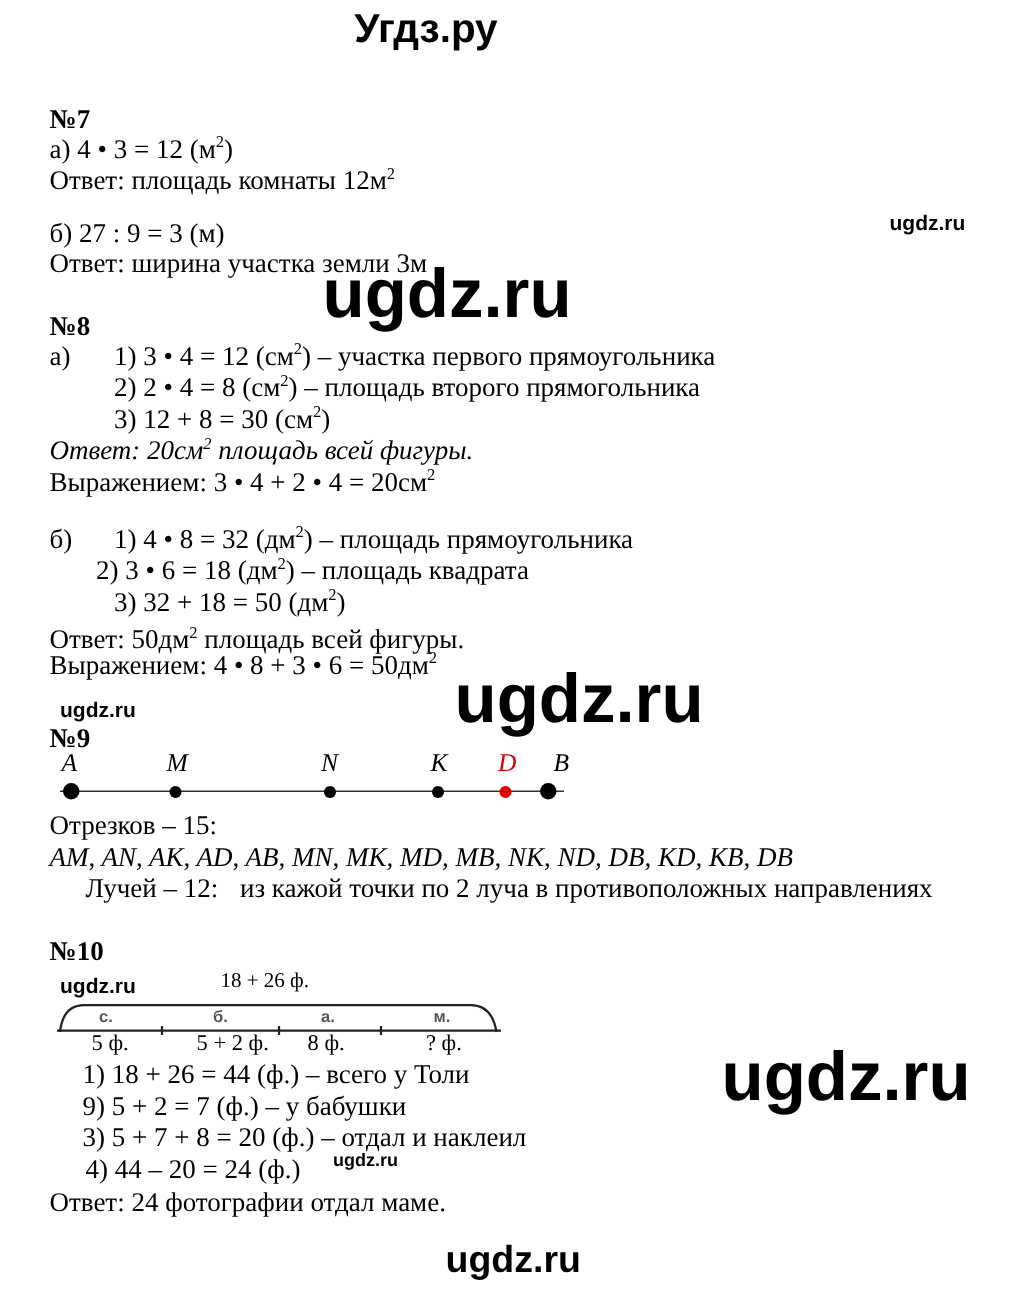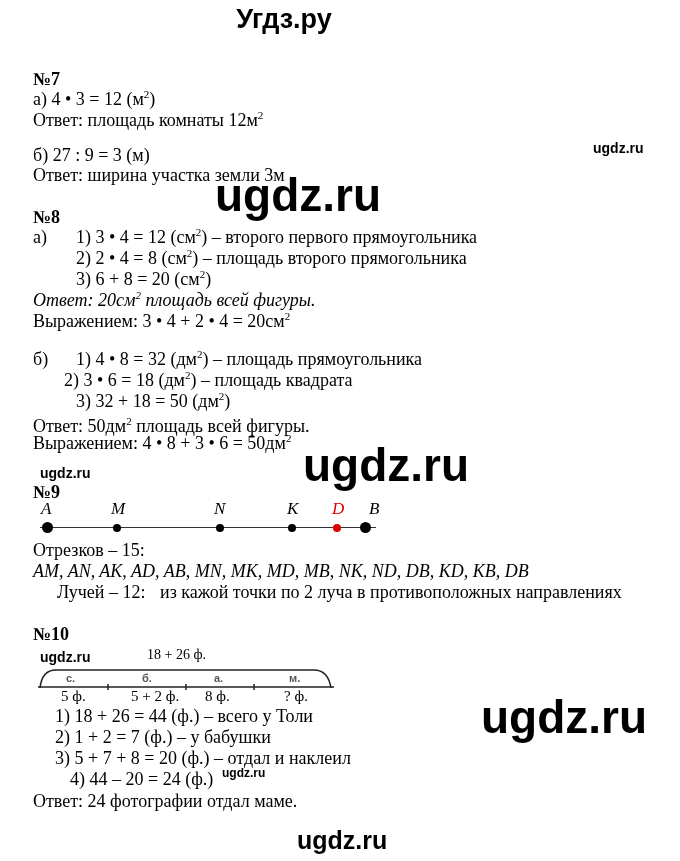--- a/index.html
+++ b/index.html
@@ -27,23 +27,23 @@
 <div class="abs serif num" style="left:33px; top:69px;">№7</div>
 <div class="abs serif t" style="left:33px; top:89px;"><span>а) 4 • 3 = 12 (м</span><sup>2</sup><span>)</span></div>
 <div class="abs serif t" style="left:33px; top:110px;"><span>Ответ: площадь комнаты 12м</span><sup>2</sup></div>
 <div class="abs serif t" style="left:33px; top:145px;">б) 27 : 9 = 3 (м)</div>
 <div class="abs serif t" style="left:33px; top:165px;">Ответ: ширина участка земли 3м</div>
 <div class="abs sans wm-small" style="left:593px; top:140px;">ugdz.ru</div>
 
 <div class="abs sans wm-big" style="left:215px; top:168px;">ugdz.ru</div>
 <div class="abs serif num" style="left:33px; top:207px;">№8</div>
 <div class="abs serif t" style="left:33px; top:227px;">а)</div>
-<div class="abs serif t" style="left:76px; top:227px;"><span>1) 3 • 4 = 12 (см</span><sup>2</sup><span>) – второго первого прямоугольника</span></div>
+<div class="abs serif t" style="left:76px; top:227px;"><span>1) 3 • 4 = 12 (см</span><sup>2</sup><span>) – участка первого прямоугольника</span></div>
 <div class="abs serif t" style="left:76px; top:248px;"><span>2) 2 • 4 = 8 (см</span><sup>2</sup><span>) – площадь второго прямогольника</span></div>
-<div class="abs serif t" style="left:76px; top:269px;"><span>3) 6 + 8 = 20 (см</span><sup>2</sup><span>)</span></div>
+<div class="abs serif t" style="left:76px; top:269px;"><span>3) 12 + 8 = 30 (см</span><sup>2</sup><span>)</span></div>
 <div class="abs serif t" style="left:33px; top:290px;font-style:italic;"><span>Ответ: 20см</span><sup>2</sup><span> площадь всей фигуры.</span></div>
 <div class="abs serif t" style="left:33px; top:311px;"><span>Выражением: 3 • 4 + 2 • 4 = 20см</span><sup>2</sup></div>
 
 <div class="abs serif t" style="left:33px; top:349px;">б)</div>
 <div class="abs serif t" style="left:76px; top:349px;"><span>1) 4 • 8 = 32 (дм</span><sup>2</sup><span>) – площадь прямоугольника</span></div>
 <div class="abs serif t" style="left:64px; top:370px;"><span>2) 3 • 6 = 18 (дм</span><sup>2</sup><span>) – площадь квадрата</span></div>
 <div class="abs serif t" style="left:76px; top:391px;"><span>3) 32 + 18 = 50 (дм</span><sup>2</sup><span>)</span></div>
 <div class="abs serif t" style="left:33px; top:416px;"><span>Ответ: 50дм</span><sup>2</sup><span> площадь всей фигуры.</span></div>
 <div class="abs serif t" style="left:33px; top:433px;"><span>Выражением: 4 • 8 + 3 • 6 = 50дм</span><sup>2</sup></div>
 <div class="abs sans wm-big" style="left:303px; top:438px;">ugdz.ru</div>
@@ -84,19 +84,19 @@
   <div class="abs sans diagram-text" style="left:66px; top:672px; font-size:11px; font-weight:bold; color:#555;">с.</div>
   <div class="abs sans diagram-text" style="left:142px; top:672px; font-size:11px; font-weight:bold; color:#555;">б.</div>
   <div class="abs sans diagram-text" style="left:214px; top:672px; font-size:11px; font-weight:bold; color:#555;">а.</div>
   <div class="abs sans diagram-text" style="left:289px; top:672px; font-size:11px; font-weight:bold; color:#555;">м.</div>
   <div class="abs serif diagram-text" style="left:61px; top:688px;">5 ф.</div>
   <div class="abs serif diagram-text" style="left:131px; top:688px;">5 + 2 ф.</div>
   <div class="abs serif diagram-text" style="left:205px; top:688px;">8 ф.</div>
   <div class="abs serif diagram-text" style="left:284px; top:688px;">? ф.</div>
 </div>
 <div class="abs serif t" style="left:55px; top:706px;">1) 18 + 26 = 44 (ф.) – всего у Толи</div>
-<div class="abs serif t" style="left:55px; top:727px;">2) 1 + 2 = 7 (ф.) – у бабушки</div>
+<div class="abs serif t" style="left:55px; top:727px;">9) 5 + 2 = 7 (ф.) – у бабушки</div>
 <div class="abs serif t" style="left:55px; top:748px;">3) 5 + 7 + 8 = 20 (ф.) – отдал и наклеил</div>
 <div class="abs sans" style="left:222px; top:766px; font-size:12px; font-weight:bold;">ugdz.ru</div>
-<div class="abs serif t" style="left:70px; top:769px;text-align:center;">4) 44 – 20 = 24 (ф.)</div>
+<div class="abs serif t" style="left:57px; top:769px;text-align:center;">4) 44 – 20 = 24 (ф.)</div>
 <div class="abs serif t" style="left:33px; top:791px;">Ответ: 24 фотографии отдал маме.</div>
 <div class="abs sans wm-big" style="left:481px; top:690px;">ugdz.ru</div>
 <div class="abs sans wm-mid" style="left:297px; top:826px;">ugdz.ru</div>
 
 </body></html>

